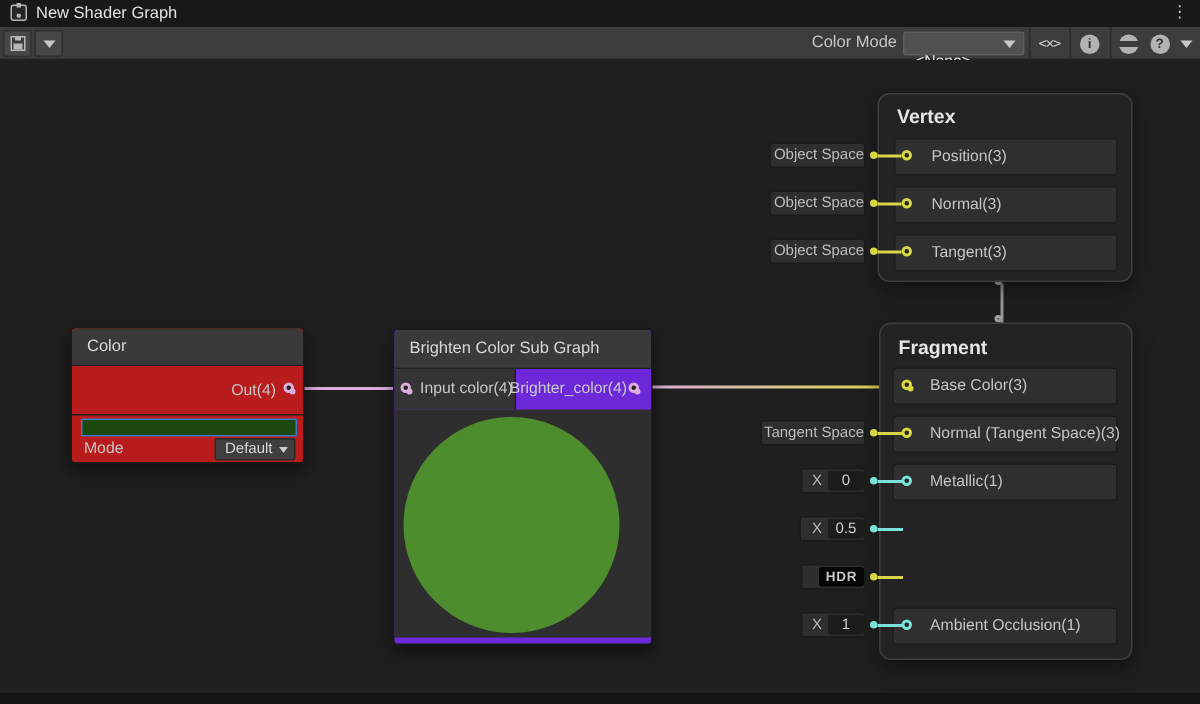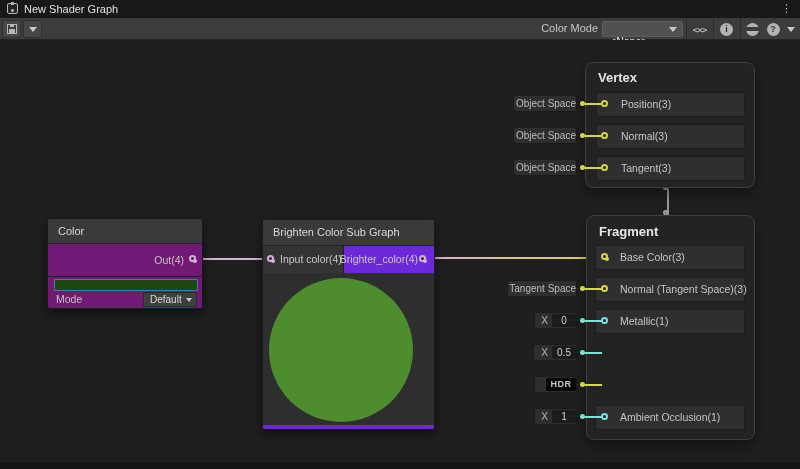--- a/index.html
+++ b/index.html
@@ -46,21 +46,21 @@
   .port{position:absolute;width:7px;height:7px;border:2px solid var(--c);border-radius:50%;background:#232323;cursor:crosshair;}
   .pdot{position:absolute;left:1.5px;top:1.5px;width:4px;height:4px;border-radius:50%;background:var(--c);}
 
   .badge{position:absolute;height:17px;background:#2e2e2e;border:1px solid #1b1b1b;border-radius:2px;display:flex;align-items:center;justify-content:flex-end;font-size:10px;color:#bdbdbd;white-space:nowrap;}
   .badge .xp{margin-right:4px;color:#b8b8b8;}
   .badge .xfield{width:24px;height:13px;background:#1b1b1b;border-radius:2px;font-size:10px;color:#d2d2d2;text-align:center;line-height:13px;}
   .badge .hdrpill{width:30px;height:13px;background:#050505;border-radius:2px;font-size:9px;font-weight:bold;color:#c8c8c8;text-align:center;line-height:13px;letter-spacing:.5px;}
   .bdot{position:absolute;width:5px;height:5px;border-radius:50%;background:var(--c);}
   .wire{position:absolute;height:2px;background:var(--c);}
 
-  .node{position:absolute;background:#701a75;border:1px solid #1a1a1a;border-radius:3px;box-shadow:0 5px 12px rgba(0,0,0,.5);cursor:grab;}
+  .node{position:absolute;background:#b91c1c;border:1px solid #1a1a1a;border-radius:3px;box-shadow:0 5px 12px rgba(0,0,0,.5);cursor:grab;}
   .node-hd{position:absolute;left:0;top:0;width:100%;background:#3a3a3a;border-bottom:1px solid #212121;border-radius:3px 3px 0 0;}
   .node-hd span{display:block;padding-left:10px;font-size:11px;color:#d8d8d8;}
 
   .conn-line{position:absolute;left:667px;top:149px;width:2px;height:27px;background:#9a9a9a;}
   .conn-circ{position:absolute;width:5px;height:5px;border:2px solid #a8a8a8;border-radius:50%;background:#1f1f1f;}
 
   .grad-wire{position:absolute;height:2px;background:linear-gradient(90deg,var(--v4),var(--v3));cursor:pointer;}
 </style>
 </head>
 <body>

